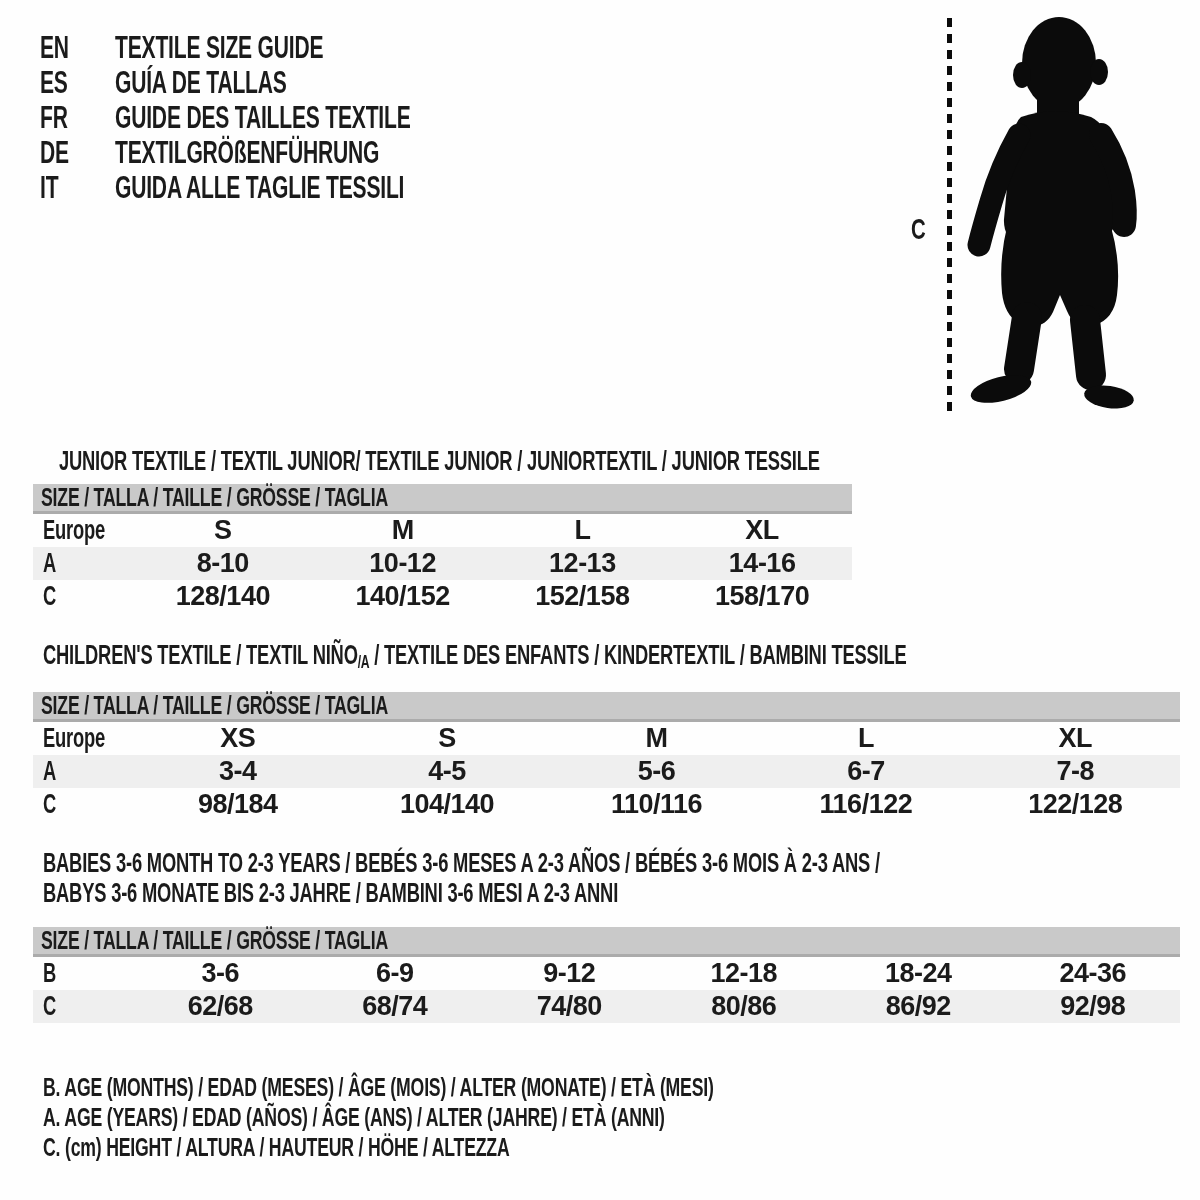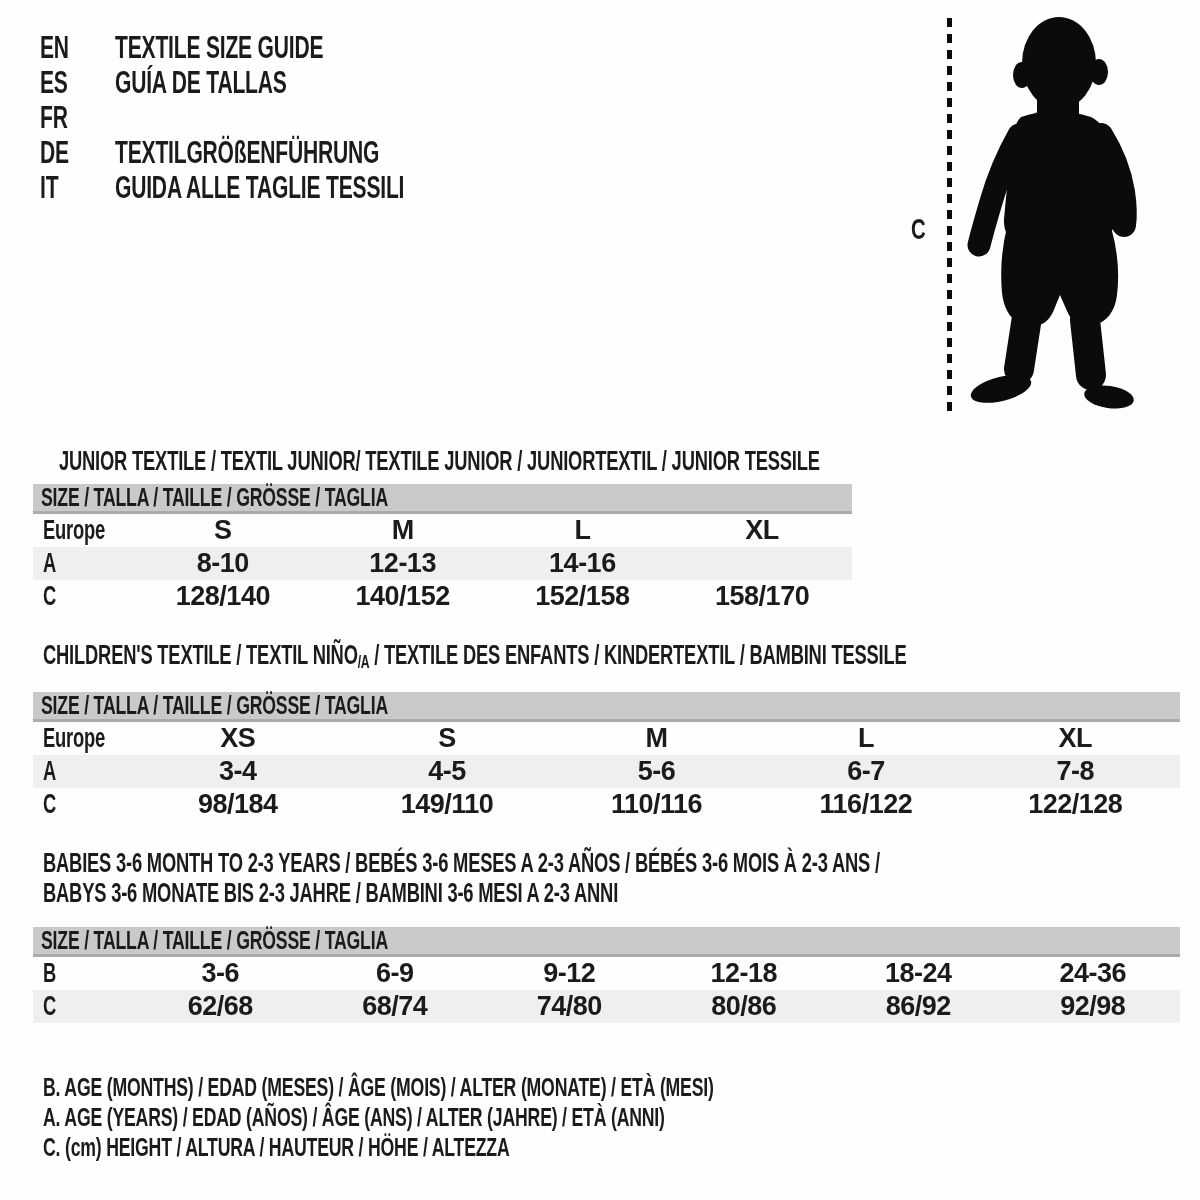--- a/index.html
+++ b/index.html
@@ -62,20 +62,21 @@
     <div class="lang-row">
       <span class="lang-code"><span class="cx">EN</span></span>
       <span class="lang-title"><span class="cx">TEXTILE SIZE GUIDE</span></span>
     </div>
     <div class="lang-row">
       <span class="lang-code"><span class="cx">ES</span></span>
       <span class="lang-title"><span class="cx">GUÍA DE TALLAS</span></span>
     </div>
     <div class="lang-row">
       <span class="lang-code"><span class="cx">FR</span></span>
+      <span class="lang-title"><span class="cx">GUIDE DES TAILLES TEXTILE</span></span>
     </div>
     <div class="lang-row">
       <span class="lang-code"><span class="cx">DE</span></span>
       <span class="lang-title"><span class="cx">TEXTILGRÖßENFÜHRUNG</span></span>
     </div>
     <div class="lang-row">
       <span class="lang-code"><span class="cx">IT</span></span>
       <span class="lang-title"><span class="cx">GUIDA ALLE TAGLIE TESSILI</span></span>
     </div>
   </div>
@@ -107,20 +108,21 @@
     <div class="trow">
       <div class="tlabel"><span class="cx">Europe</span></div>
       <div class="tcell">S</div>
       <div class="tcell">M</div>
       <div class="tcell">L</div>
       <div class="tcell">XL</div>
     </div>
     <div class="trow shade">
       <div class="tlabel"><span class="cx">A</span></div>
       <div class="tcell">8-10</div>
+      <div class="tcell">10-12</div>
       <div class="tcell">12-13</div>
       <div class="tcell">14-16</div>
     </div>
     <div class="trow">
       <div class="tlabel"><span class="cx">C</span></div>
       <div class="tcell">128/140</div>
       <div class="tcell">140/152</div>
       <div class="tcell">152/158</div>
       <div class="tcell">158/170</div>
     </div>
@@ -141,21 +143,21 @@
       <div class="tlabel"><span class="cx">A</span></div>
       <div class="tcell">3-4</div>
       <div class="tcell">4-5</div>
       <div class="tcell">5-6</div>
       <div class="tcell">6-7</div>
       <div class="tcell">7-8</div>
     </div>
     <div class="trow">
       <div class="tlabel"><span class="cx">C</span></div>
       <div class="tcell">98/184</div>
-      <div class="tcell">149/110</div>
+      <div class="tcell">104/140</div>
       <div class="tcell">110/116</div>
       <div class="tcell">116/122</div>
       <div class="tcell">122/128</div>
     </div>
   </div>
 
   <h2 class="sec-title" id="babies-title" style="margin:0">
     <span class="cx">BABIES 3-6 MONTH TO 2-3 YEARS / BEBÉS 3-6 MESES A 2-3 AÑOS / BÉBÉS 3-6 MOIS À 2-3 ANS /</span><br>
     <span class="cx">BABYS 3-6 MONATE BIS 2-3 JAHRE / BAMBINI 3-6 MESI A 2-3 ANNI</span>
   </h2>

